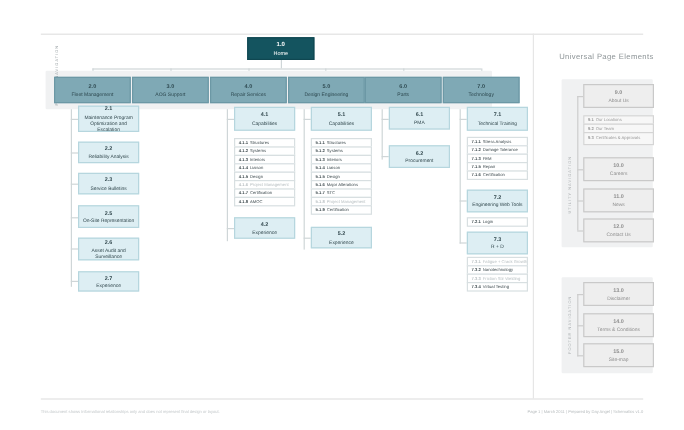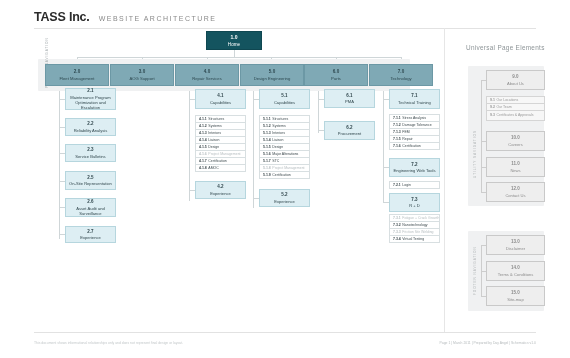--- a/index.html
+++ b/index.html
@@ -93,24 +93,20 @@
 
   
   .foot-left{position:absolute;left:34px;top:341px;font-size:3.4px;color:#c3c8ca;}
   .foot-right{position:absolute;right:34px;top:341px;font-size:3.4px;color:#b6bbbd;}
 </style>
 </head>
 <body>
 
 <div class="page">
 
-  <div class="header">
-    <div class="brand">TASS Inc.</div>
-    <div class="subtitle">WEBSITE ARCHITECTURE</div>
-  </div>
   <div class="hrule"></div>
   <div class="vrule"></div>
   <div class="hrule-bottom"></div>
 
   <div class="node home" style="left:206px;top:31px;">
     <span class="num">1.0</span>
     <span class="lbl">Home</span>
   </div>
 
   <div class="ln-v" style="left:234px;top:50px;height:7px;"></div>

